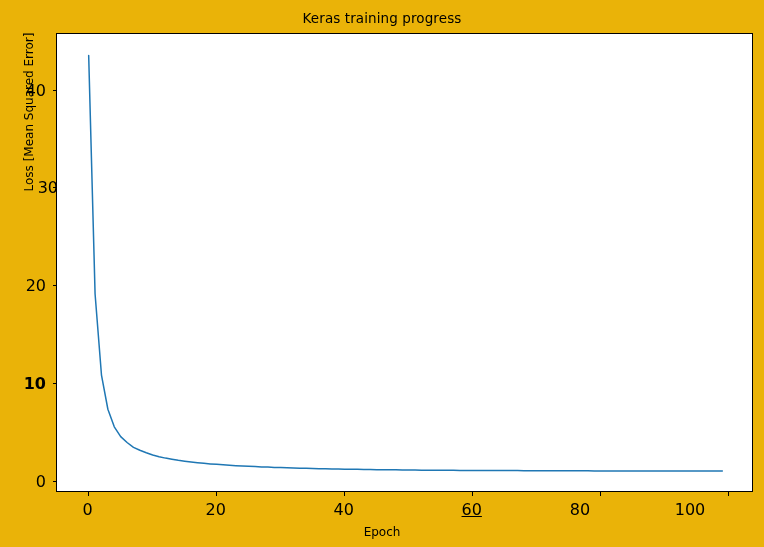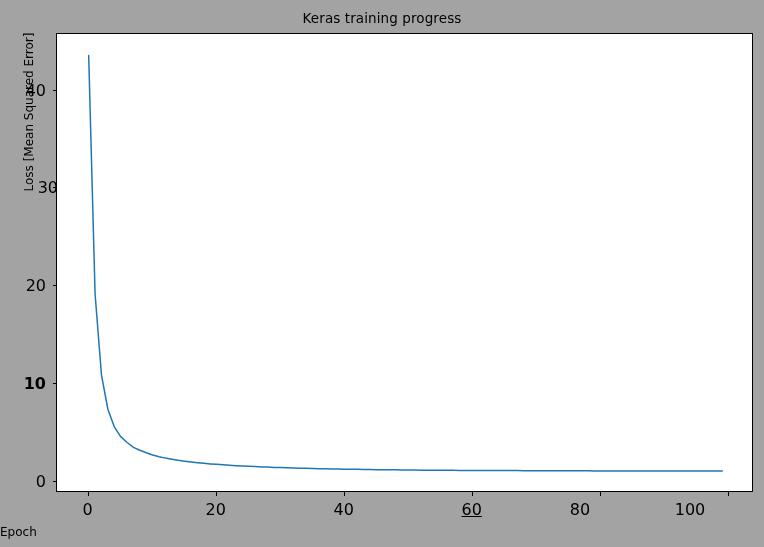--- a/index.html
+++ b/index.html
@@ -4,21 +4,21 @@
 <style>
   html, body {
     margin: 0;
     padding: 0;
     background: #ffffff;
   }
   #figure {
     position: relative;
     width: 764px;
     height: 547px;
-    background: #a3a3a3;
+    background: #eab308;
     font-family: "DejaVu Sans", sans-serif;
     overflow: hidden;
   }
   #chart-title {
     position: absolute;
     left: 0;
     top: 10px;
     width: 764px;
     text-align: center;
     font-size: 13.5px;
@@ -70,20 +70,21 @@
   .xtick-mark {
     height: 3.5px;
     width: 1px;
     top: 492px;
   }
   #xlabel {
     position: absolute;
     left: 0;
     top: 525px;
     width: 764px;
+    text-align: center;
     font-size: 12px;
     color: #000000;
   }
   #ylabel {
     position: absolute;
     font-size: 12px;
     color: #000000;
     left: 0px;
     top: 262px;
     width: 300px;

